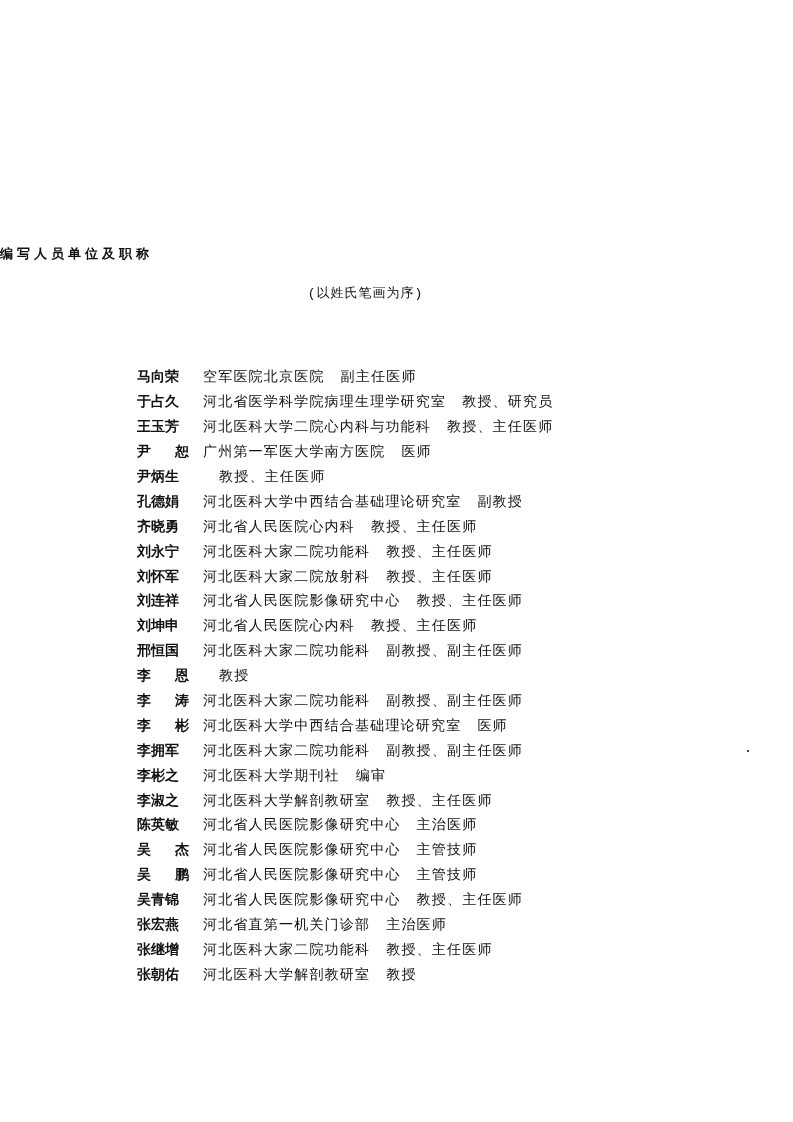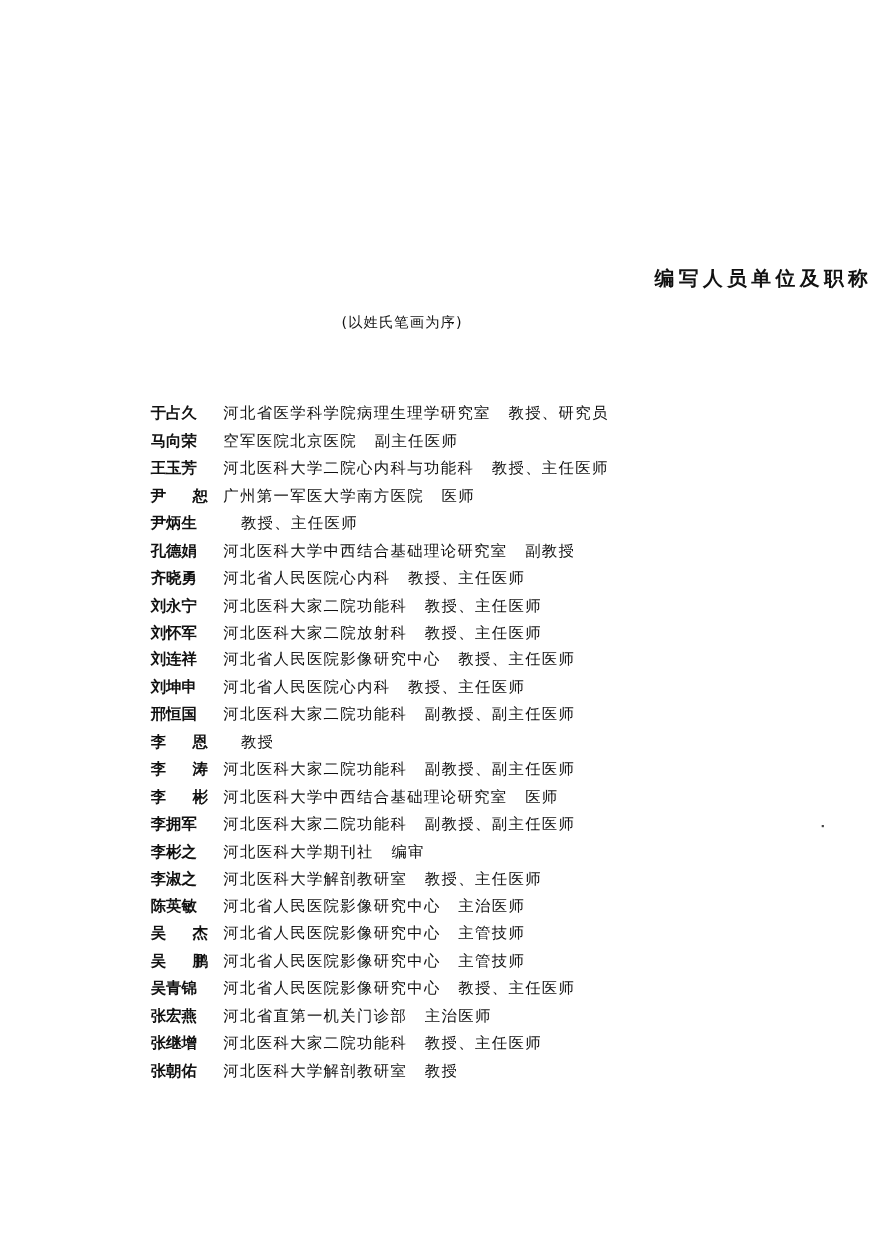--- a/index.html
+++ b/index.html
@@ -13,35 +13,36 @@
       position: relative;
       overflow: hidden;
       font-family: "DejaVu Sans", "Liberation Sans", sans-serif;
       color: #111111;
     }
     .page-title {
       position: absolute;
       top: 242px;
       left: 0;
       width: 793px;
-      text-align: right;
-      font-size: 18px;
+      text-align: left;
+      font-size: 13px;
       font-weight: bold;
       letter-spacing: 4px;
       line-height: 24px;
     }
     .page-subtitle {
       position: absolute;
       top: 284px;
       left: 0;
       width: 731px;
       text-align: center;
       font-size: 13px;
       line-height: 20px;
       letter-spacing: 1px;
+      font-family: Liberation Mono, monospace;
     }
     .roster {
       position: absolute;
       top: 364px;
       left: 137px;
       width: 620px;
       margin: 0;
       padding: 0;
       list-style: none;
     }
@@ -88,30 +89,30 @@
     }
   </style>
 </head>
 <body>
 
 <div class="page-title">编写人员单位及职称</div>
 <div class="page-subtitle">(以姓氏笔画为序)</div>
 
 <ul class="roster" id="roster">
     <li class="row">
+      <span class="name three">马向荣</span>
+      <span class="affil">空军医院北京医院</span>
+      <span class="title-text">副主任医师</span>
+    </li>
+    <li class="row">
       <span class="name three">于占久</span>
       <span class="affil">河北省医学科学院病理生理学研究室</span>
       <span class="title-text">教授、研究员</span>
     </li>
     <li class="row">
-      <span class="name three">马向荣</span>
-      <span class="affil">空军医院北京医院</span>
-      <span class="title-text">副主任医师</span>
-    </li>
-    <li class="row">
       <span class="name three">王玉芳</span>
       <span class="affil">河北医科大学二院心内科与功能科</span>
       <span class="title-text">教授、主任医师</span>
     </li>
     <li class="row">
       <span class="name two">
         <span class="ch1">尹</span>
         <span class="ch2">恕</span>
       </span>
       <span class="affil">广州第一军医大学南方医院</span>

